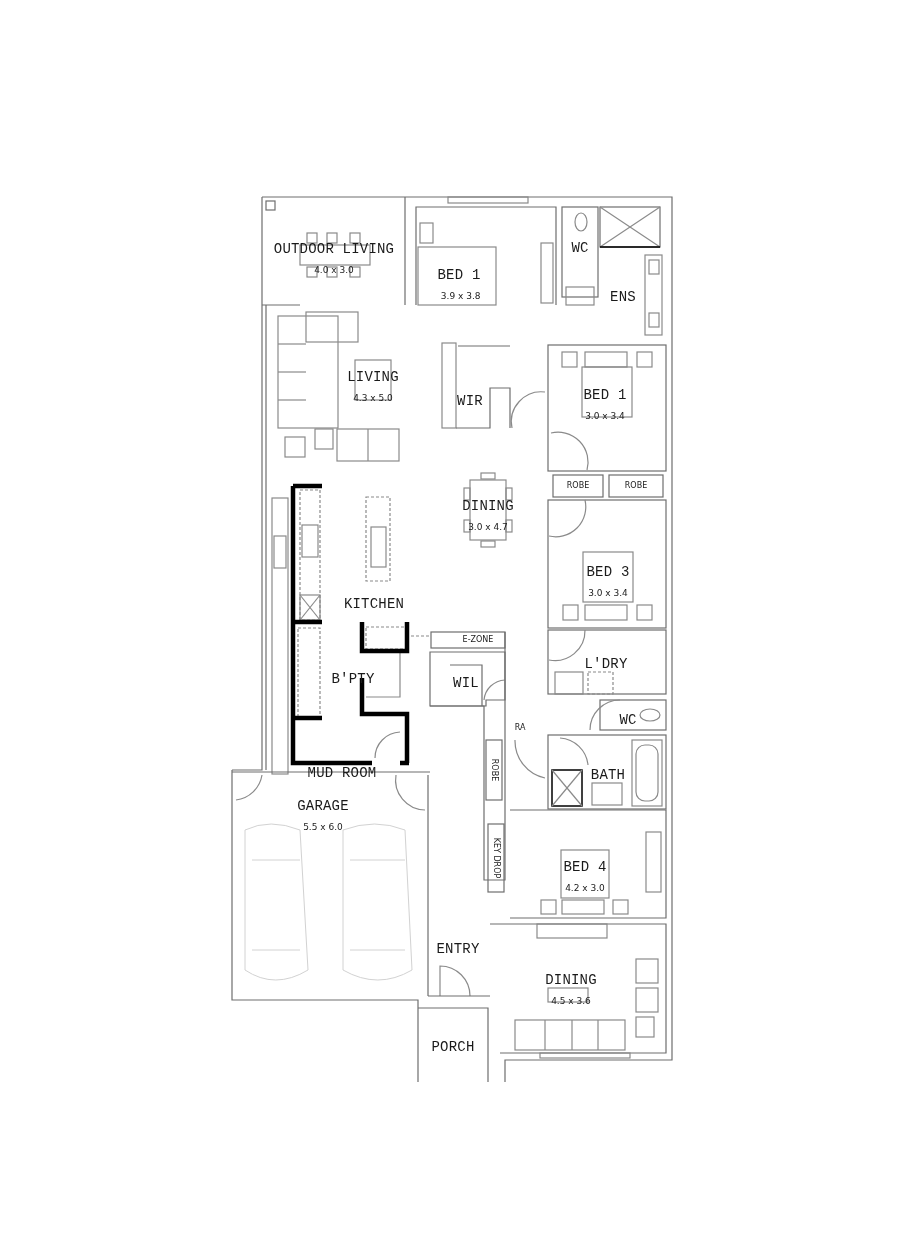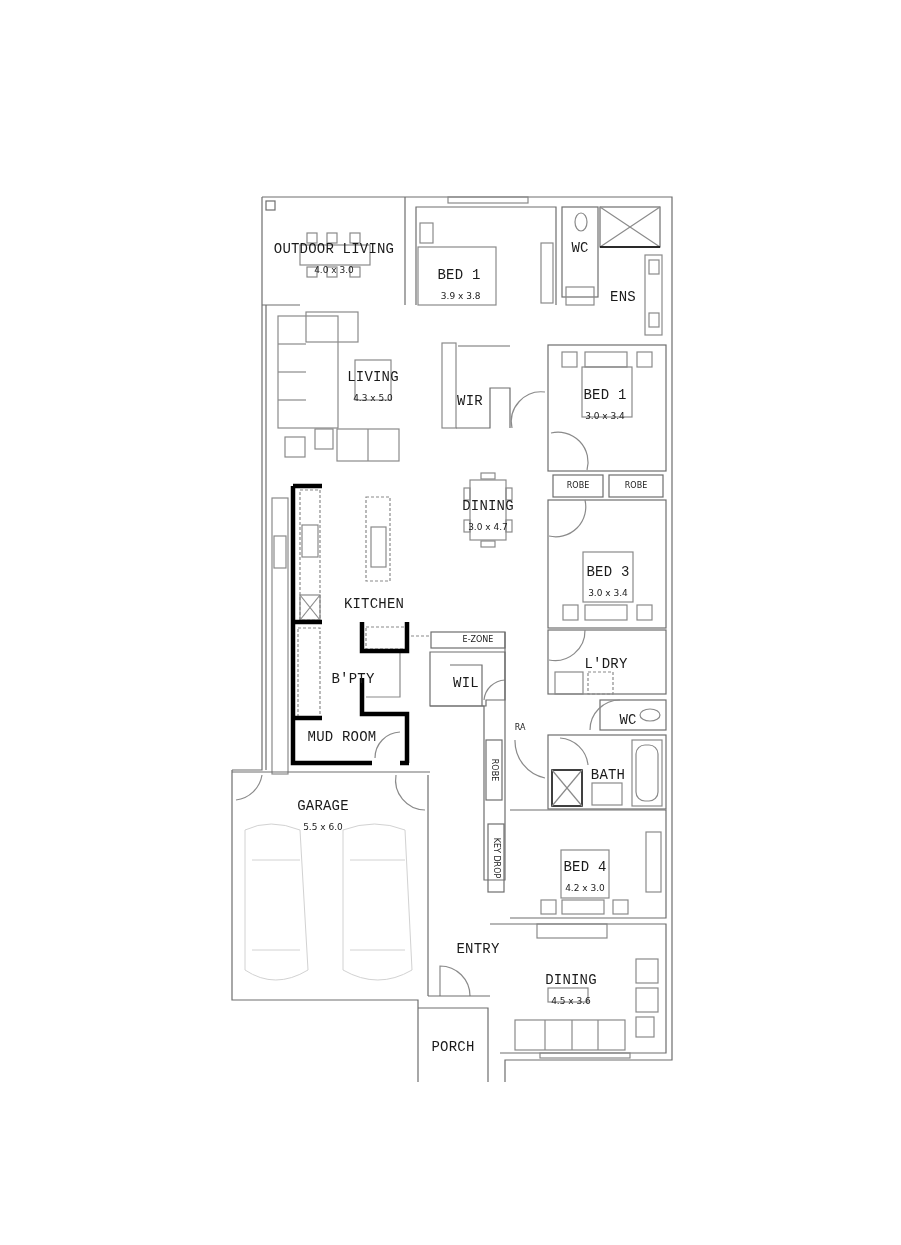--- a/index.html
+++ b/index.html
@@ -227,35 +227,35 @@
   </div>
   <div class="lbl" style="left:466px;top:674px;">
     <span class="room-name">WIL</span>
   </div>
   <div class="lbl" style="left:606px;top:655px;">
     <span class="room-name">L'DRY</span>
   </div>
   <div class="lbl" style="left:628px;top:711px;">
     <span class="room-name">WC</span>
   </div>
-  <div class="lbl" style="left:342px;top:728px;text-align:center;">
+  <div class="lbl" style="left:342px;top:764px;text-align:center;">
     <span class="room-name">MUD ROOM</span>
   </div>
   <div class="lbl" style="left:608px;top:766px;">
     <span class="room-name">BATH</span>
   </div>
   <div class="lbl" style="left:323px;top:797px;">
     <span class="room-name">GARAGE</span>
     <span class="room-dim">5.5 x 6.0</span>
   </div>
   <div class="lbl" style="left:585px;top:858px;">
     <span class="room-name">BED 4</span>
     <span class="room-dim">4.2 x 3.0</span>
   </div>
-  <div class="lbl" style="left:458px;top:940px;margin-left:20px;">
+  <div class="lbl" style="left:458px;top:940px;">
     <span class="room-name">ENTRY</span>
   </div>
   <div class="lbl" style="left:571px;top:971px;">
     <span class="room-name">DINING</span>
     <span class="room-dim">4.5 x 3.6</span>
   </div>
   <div class="lbl" style="left:453px;top:1038px;">
     <span class="room-name">PORCH</span>
   </div>
 

